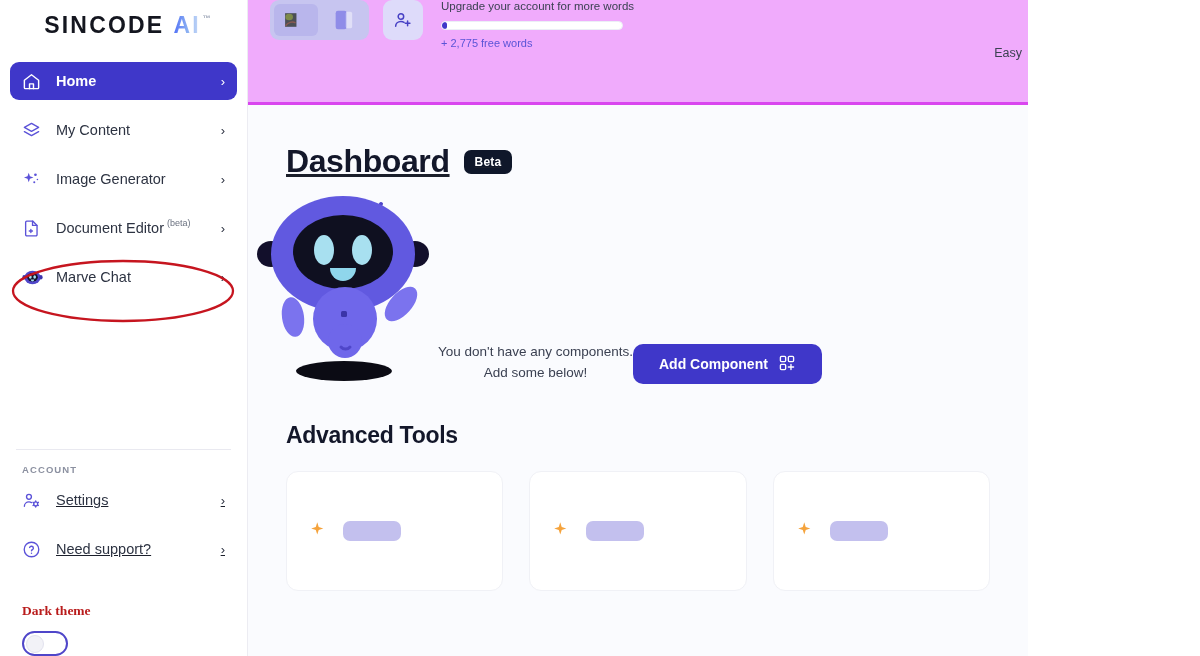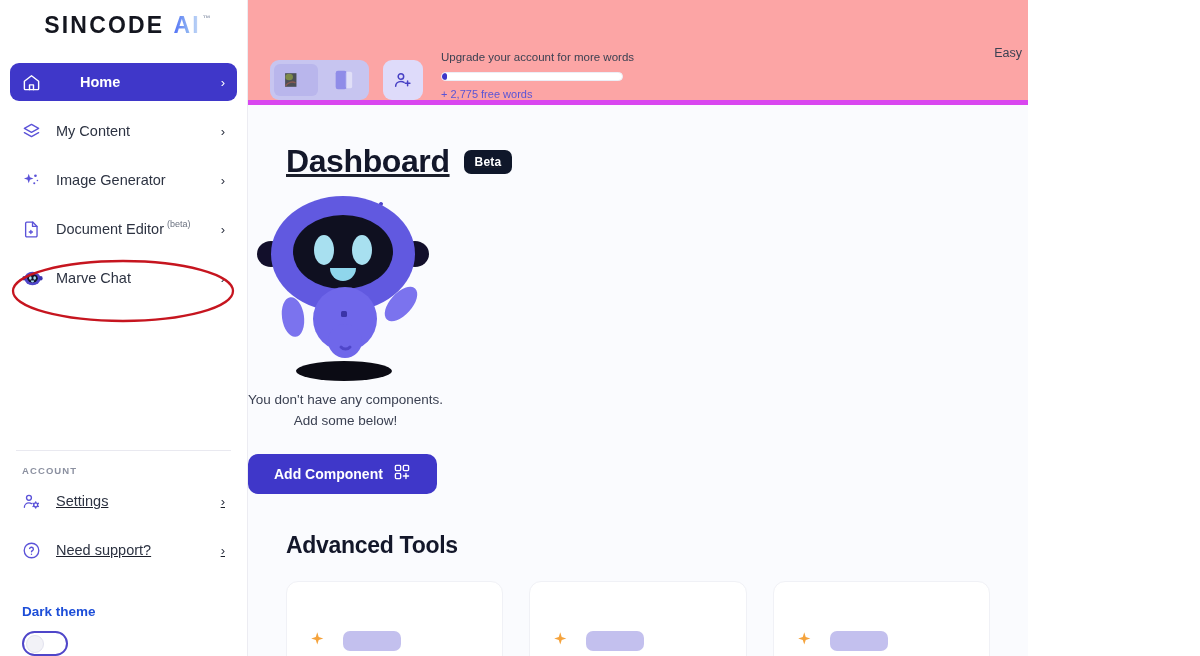--- a/index.html
+++ b/index.html
@@ -52,52 +52,52 @@
   .nav-item .ico { width: 24px; display: flex; align-items: center; justify-content: flex-start; flex: 0 0 24px; }
   .nav-item .label {
     font-size: 14.5px; color: #2d3342; margin-left: 10px;
     white-space: nowrap;
   }
   .nav-item .sup {
     font-size: 9px; color: #6b7280; vertical-align: super; margin-left: 3px;
     position: relative; top: -5px;
   }
   .nav-item .chev { margin-left: auto; color: #2d3342; font-size: 13px; line-height: 1; }
-  .nav-item.active { background: #3f37c9; gap: 24px; }
+  .nav-item.active { background: #3f37c9; }
   .nav-item.active .label { color: #ffffff; font-weight: 700; }
   .nav-item.active .chev { color: #ffffff; }
 
   .divider { height: 1px; background: #e9e9f0; margin: 14px 16px 0 16px; }
   .account-label {
     font-size: 9.5px; letter-spacing: 1.1px; color: #8b90a0;
     font-weight: 600; padding: 14px 0 6px 22px;
   }
   .theme-block { padding: 24px 0 0 22px; }
-  .theme-label { font-size: 13.5px; font-weight: 700; color: #1d4ed8; }
+  .theme-label { font-size: 13.5px; font-weight: 700; color: #b91c1c; font-family: Liberation Serif, serif; }
   .toggle {
     margin-top: 12px;
     width: 46px; height: 25px; border-radius: 14px;
     border: 2px solid #4f46c9; background: #ffffff;
     display: flex; align-items: center; padding: 2px; cursor: pointer;
   }
   .toggle .knob {
     width: 18px; height: 18px; border-radius: 50%;
     background: #f2f2f7; border: 1px solid #e2e2ee;
   }
 
   
   .main {
     flex: 1; height: 656px; background: #fafbfe;
     display: flex; flex-direction: column; overflow: hidden;
     position: relative;
   }
   .topbar {
-    height: 105px; background: #fca5a5;
-    border-bottom: 5px solid #d946ef;
-    display: flex; align-items: flex-end; padding: 0 22px 0 22px;
+    height: 105px; background: #f0abfc;
+    border-bottom: 3px solid #d946ef;
+    display: flex; align-items: flex-start; padding: 0 22px 0 22px;
     flex: 0 0 105px;
     position: relative;
   }
   .pill-group {
     height: 40px; background: #c7c5f0; border-radius: 9px;
     display: flex; align-items: center; padding: 4px;
     gap: 3px;
   }
   .pill-slot {
     width: 44px; height: 32px; border-radius: 6px;
@@ -129,21 +129,21 @@
   .content { flex: 1; overflow: hidden; padding: 0 0 0 0; position: relative; }
   .page-head { display: flex; align-items: center; padding: 38px 0 0 38px; text-decoration: underline; }
   .page-title { font-size: 32px; font-weight: 700; color: #13172a; letter-spacing: -0.4px; }
   .badge {
     margin-left: 14px; background: #0f172a; color: #fff;
     font-size: 12px; font-weight: 700; border-radius: 7px;
     padding: 5px 11px; letter-spacing: 0.2px;
   }
 
   .empty-state {
-    display: flex; flex-direction: column; align-items: flex-start;
+    display: flex; align-items: flex-end;
     margin-top: 4px;
   }
   .robot { width: 190px; height: 200px; display: block; }
   .empty-text {
     margin-top: 6px; text-align: center; font-size: 13.5px;
     color: #3b4152; line-height: 1.55;
   }
   .add-btn {
     margin-top: 22px; background: #3f37c9; color: #fff;
     border: none; border-radius: 10px;

